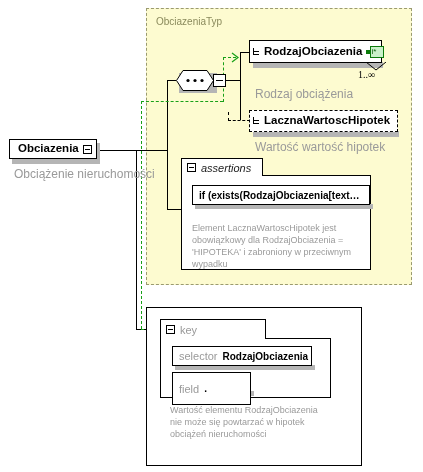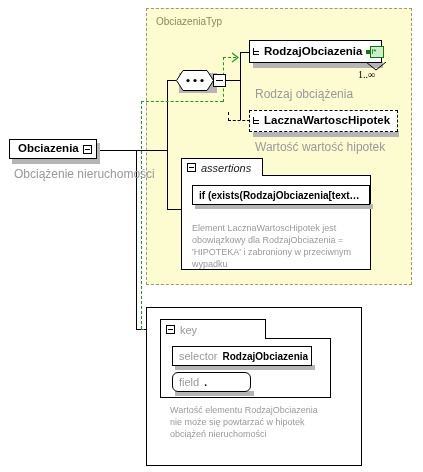--- a/index.html
+++ b/index.html
@@ -355,20 +355,20 @@
   </div>
   <div class="frame" style="left:160px; top:338px; width:171px; height:60px;"></div>
 
   <div class="pill-shadow" style="left:175px; top:365px; width:140px; height:5px;"></div>
   <div class="pill" style="left:172px; top:346px; width:140px; height:20px;">
     <span class="pill-kw">selector</span>
     <span class="pill-bold" style="margin-left:5px;">RodzajObciazenia</span>
   </div>
 
   <div class="pill-shadow" style="left:175px; top:391px; width:79px; height:5px;"></div>
-  <div class="pill" style="left:172px; top:372px; width:79px; height:20px;border-radius:6px;">
+  <div class="pill" style="left:172px; top:372px; width:79px; height:33px;">
     <span class="pill-kw">field</span>
     <span class="pill-bold" style="margin-left:5px;">.</span>
   </div>
 
   <div class="doc-block" style="left:170px; top:404px; width:155px;">Wartość elementu RodzajObciazenia nie może się powtarzać w hipotek obciążeń nieruchomości</div>
 
 </div>
 
 </body></html>

